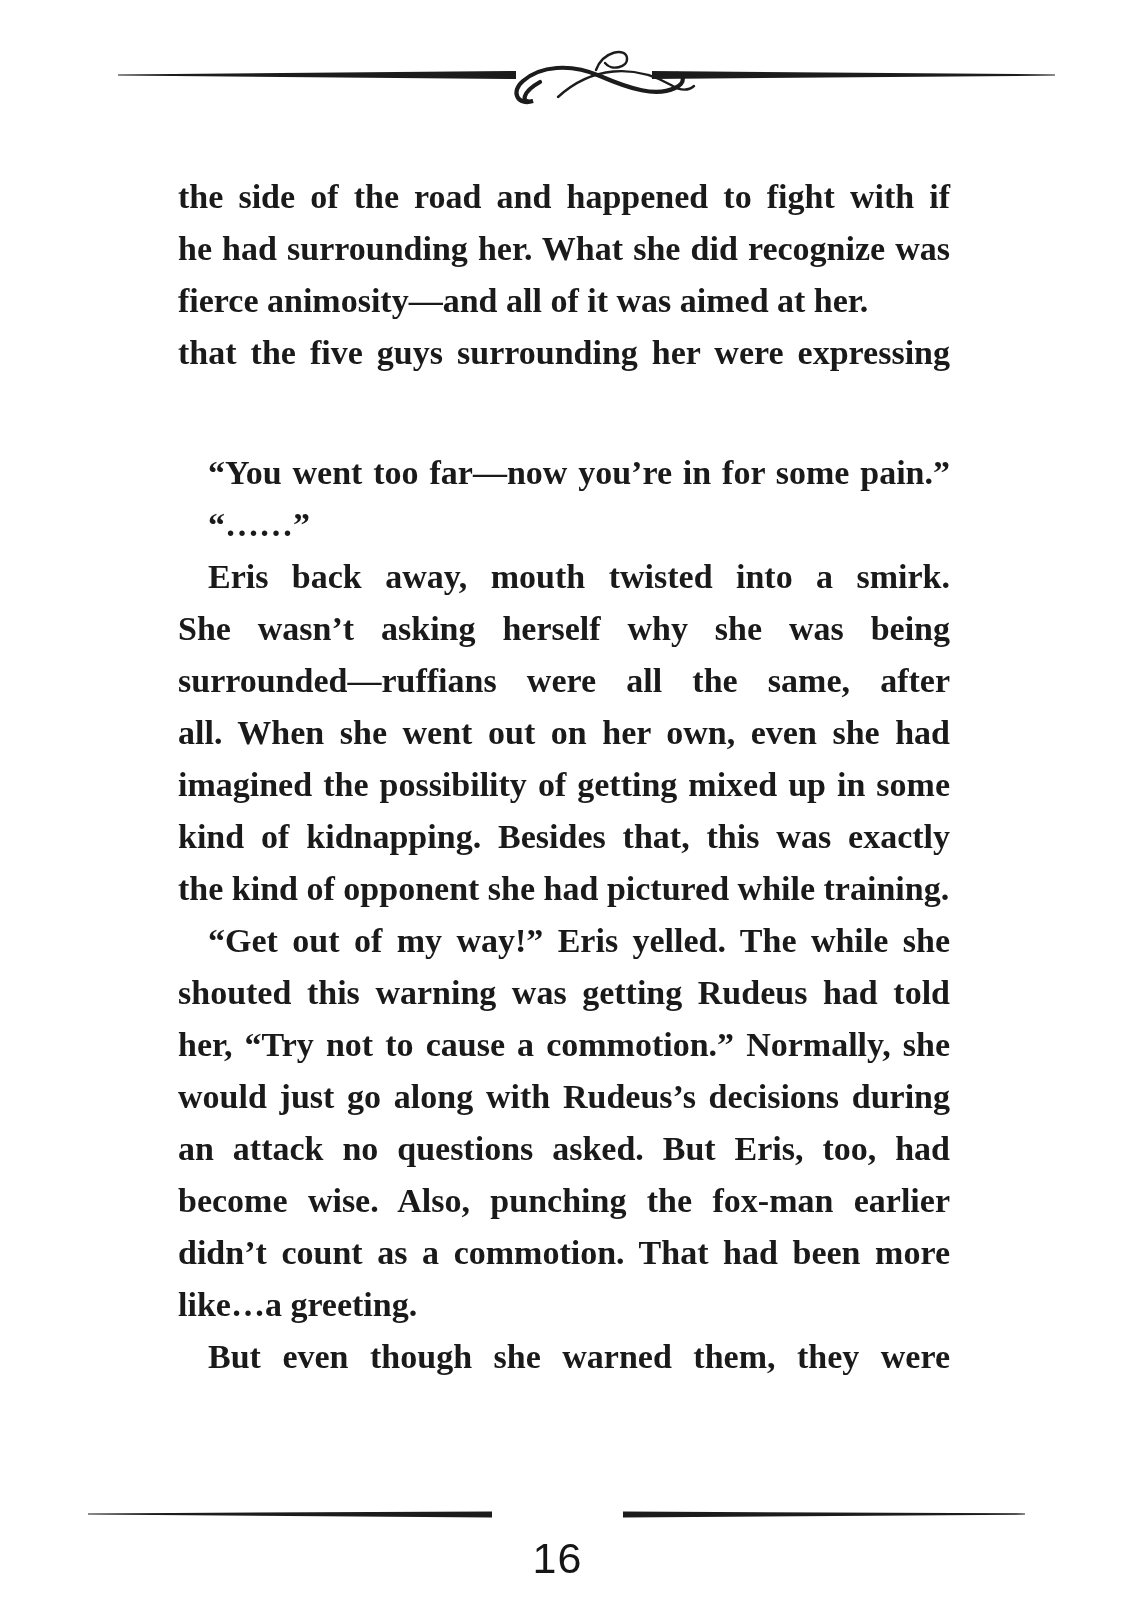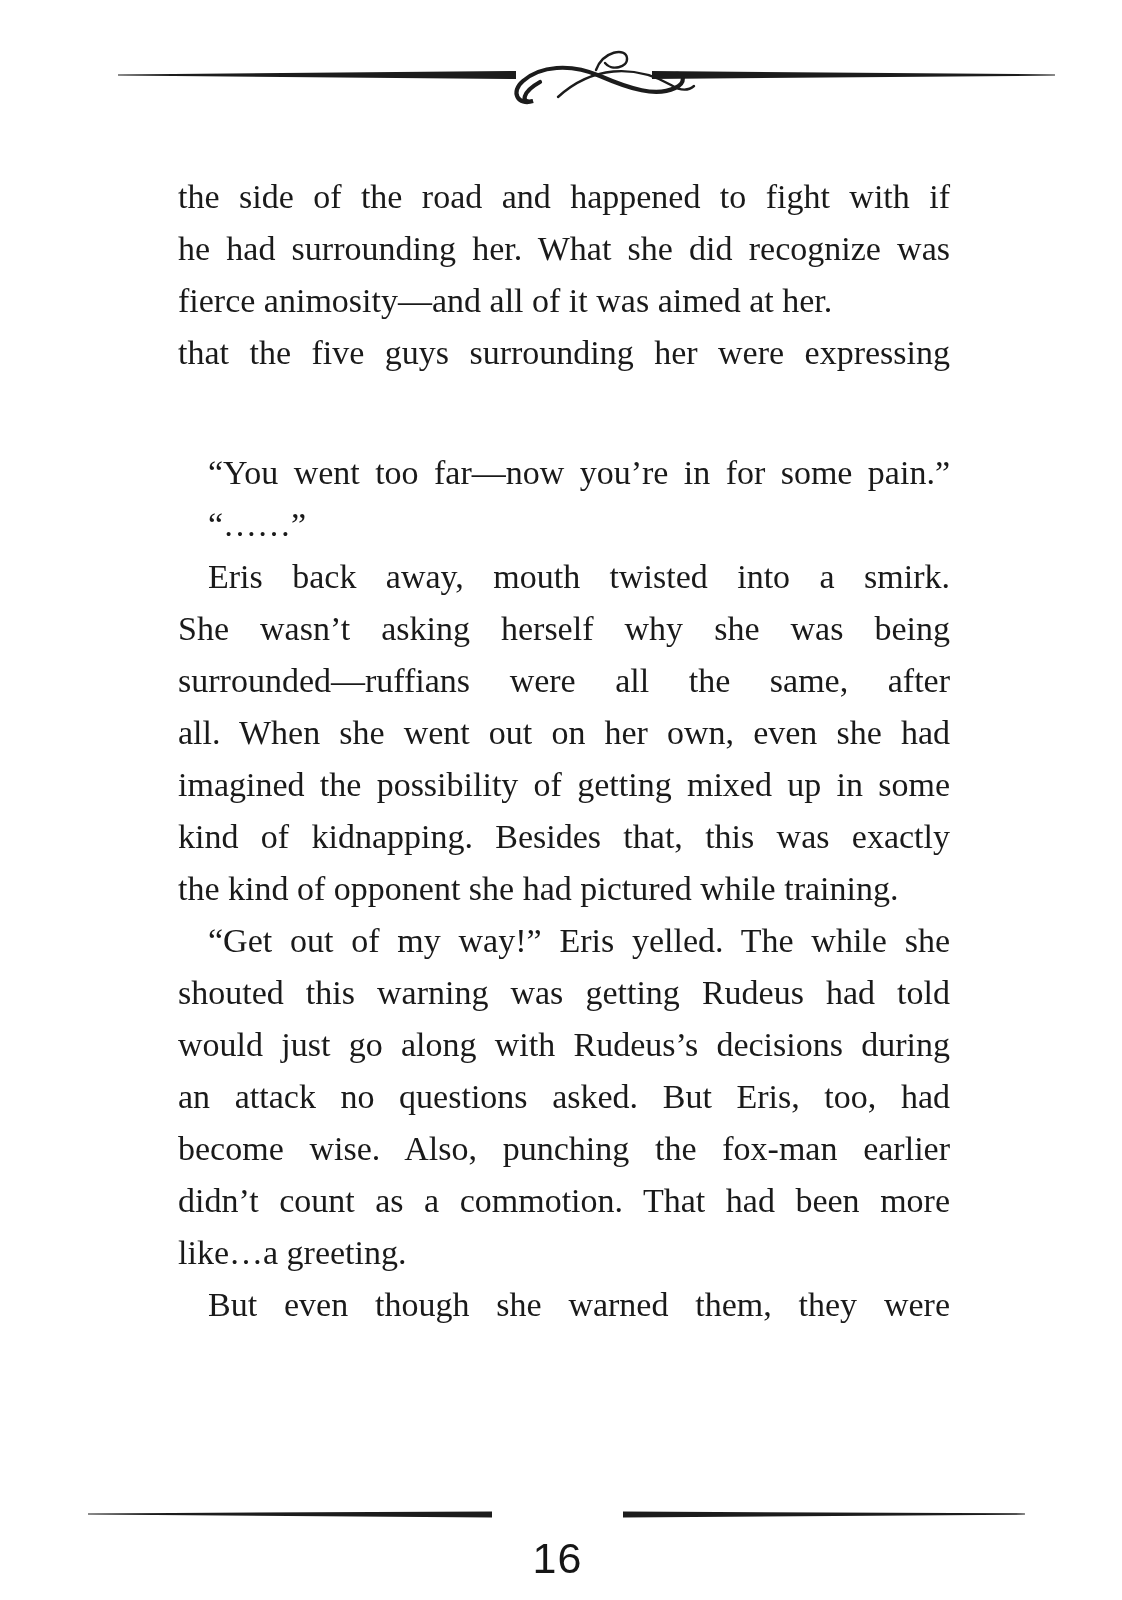--- a/index.html
+++ b/index.html
@@ -26,20 +26,21 @@
     line-height: 52px;
     color: #1a1a1a;
   }
   .para { margin: 0; }
   .para.space-before { margin-top: 68px; }
   .line {
     height: 52px;
     text-align: justify;
     text-align-last: justify;
     white-space: normal;
+    font-weight: bold;
   }
   .line.last { text-align-last: left; }
   .para.indent .line:first-child { text-indent: 30px; }
 
   .pagenum {
     position: absolute;
     left: 492px;
     top: 1537px;
     width: 131px;
     text-align: center;
@@ -85,20 +86,21 @@
         <div class="line">She wasn’t asking herself why she was being</div>
         <div class="line">surrounded—ruffians were all the same, after</div>
         <div class="line">all. When she went out on her own, even she had</div>
         <div class="line">imagined the possibility of getting mixed up in some</div>
         <div class="line">kind of kidnapping. Besides that, this was exactly</div>
         <div class="line last">the kind of opponent she had pictured while training.</div>
       </div>
       <div class="para indent">
         <div class="line">“Get out of my way!” Eris yelled. The while she</div>
         <div class="line">shouted this warning was getting Rudeus had told</div>
+        <div class="line">her, “Try not to cause a commotion.” Normally, she</div>
         <div class="line">would just go along with Rudeus’s decisions during</div>
         <div class="line">an attack no questions asked. But Eris, too, had</div>
         <div class="line">become wise. Also, punching the fox-man earlier</div>
         <div class="line">didn’t count as a commotion. That had been more</div>
         <div class="line last">like…a greeting.</div>
       </div>
       <div class="para indent">
         <div class="line">But even though she warned them, they were</div>
       </div>
     </main>

